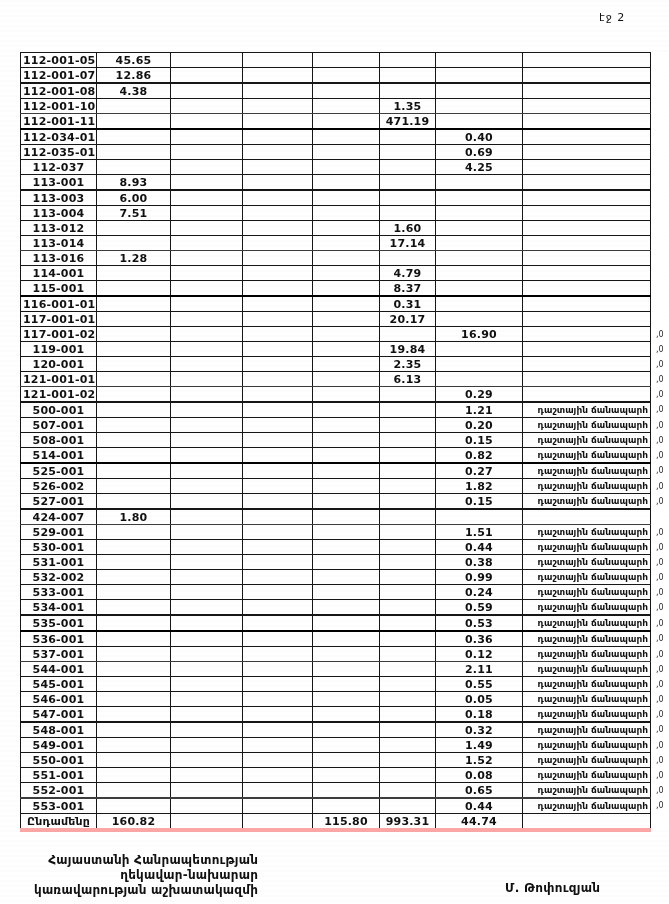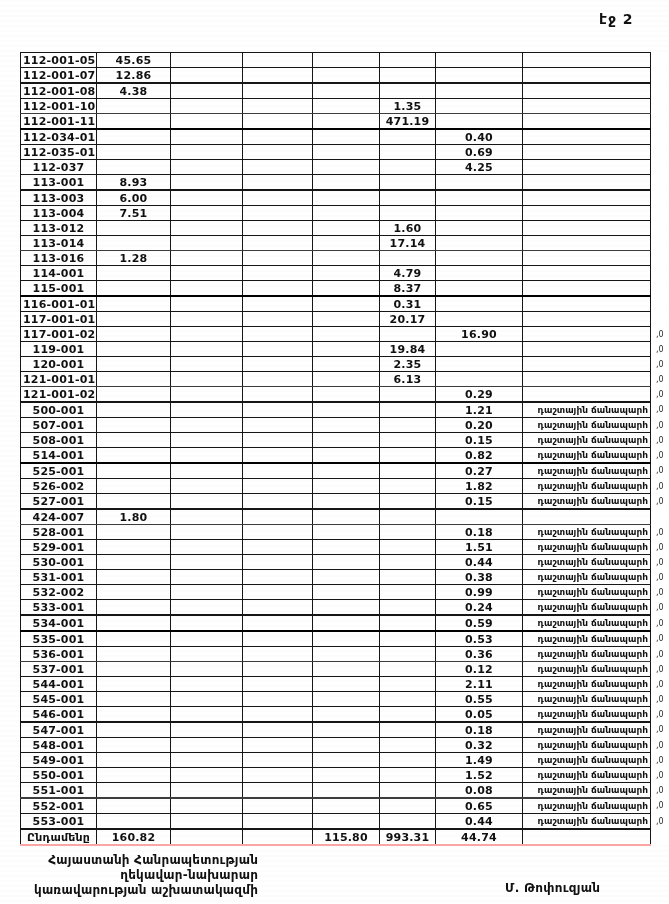--- a/index.html
+++ b/index.html
@@ -11,21 +11,21 @@
     color:#111;
     overflow:hidden;
   }
   
   body::before{
     content:"";position:absolute;inset:0;pointer-events:none;
     background:repeating-linear-gradient(180deg,rgba(0,0,0,0.012) 0 2px,rgba(0,0,0,0) 2px 5px);
   }
   .page-label{
     position:absolute;top:11px;left:599px;
-    font-size:14px;font-weight:bold;letter-spacing:1px;
+    font-size:11px;font-weight:normal;letter-spacing:1px;
   }
   table.doc{
     position:absolute;top:52px;left:20px;
     border-collapse:collapse;table-layout:fixed;
     width:648px;
   }
   table.doc td{
     border:1px solid #161616;
     height:14px;padding:0 2px;
     font-size:11px;font-weight:bold;
@@ -38,21 +38,21 @@
   }
   table.doc td.artifact{
     border:none;background:#fff;
     font-size:8px;font-weight:normal;color:#2b2b2b;
     text-align:left;padding-left:5px;letter-spacing:0;
   }
   
   table.doc tr:nth-child(7n+2) td{border-bottom-width:2px;}
   table.doc tr:nth-child(11n+5) td{border-bottom-width:2px;border-bottom-color:#000;}
   table.doc tr:nth-child(9n+4) td{border-bottom-color:#3c3c3c;}
-  table.doc tr.total td{border-bottom:2px solid #fca5a5;}
+  table.doc tr.total td{border-bottom:4px solid #fca5a5;}
   table.doc tr.total td.artifact{border:none;}
   .footer{
     position:absolute;left:34px;top:853px;
     font-size:12px;font-weight:bold;line-height:15px;
     letter-spacing:0.2px;
     text-align:right;
   }
   .signature{
     position:absolute;left:505px;top:881px;
     font-size:12px;font-weight:bold;letter-spacing:0.3px;
@@ -411,31 +411,20 @@
         <td class="c2">1.80</td>
         <td class="c3"></td>
         <td class="c4"></td>
         <td class="c5"></td>
         <td class="c6"></td>
         <td class="c7"></td>
         <td class="c8"></td>
         <td class="artifact"></td>
       </tr>
       <tr>
-        <td class="c1">528-001</td>
-        <td class="c2"></td>
-        <td class="c3"></td>
-        <td class="c4"></td>
-        <td class="c5"></td>
-        <td class="c6"></td>
-        <td class="c7">0.18</td>
-        <td class="c8">դաշտային ճանապարհ</td>
-        <td class="artifact">,0</td>
-      </tr>
-      <tr>
         <td class="c1">529-001</td>
         <td class="c2"></td>
         <td class="c3"></td>
         <td class="c4"></td>
         <td class="c5"></td>
         <td class="c6"></td>
         <td class="c7">1.51</td>
         <td class="c8">դաշտային ճանապարհ</td>
         <td class="artifact">,0</td>
       </tr>

